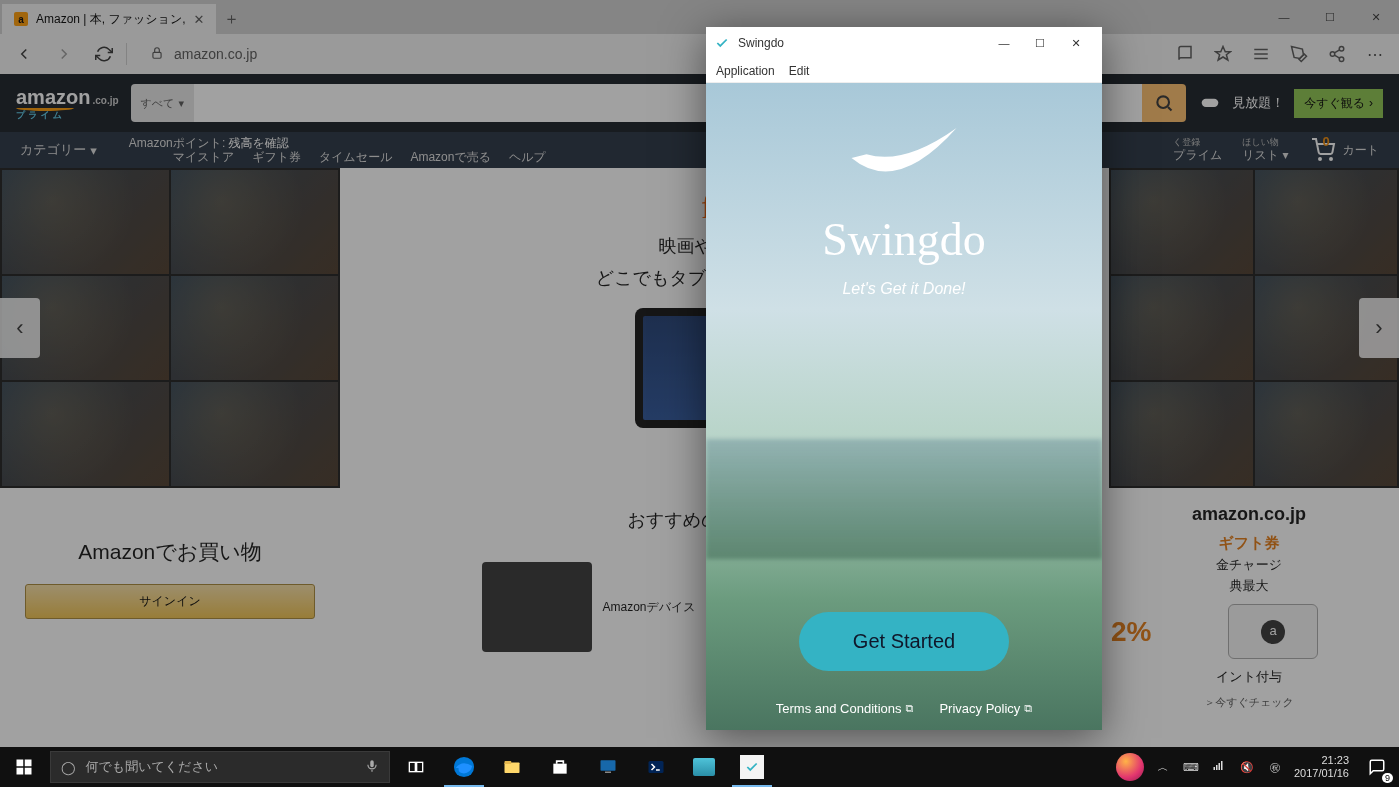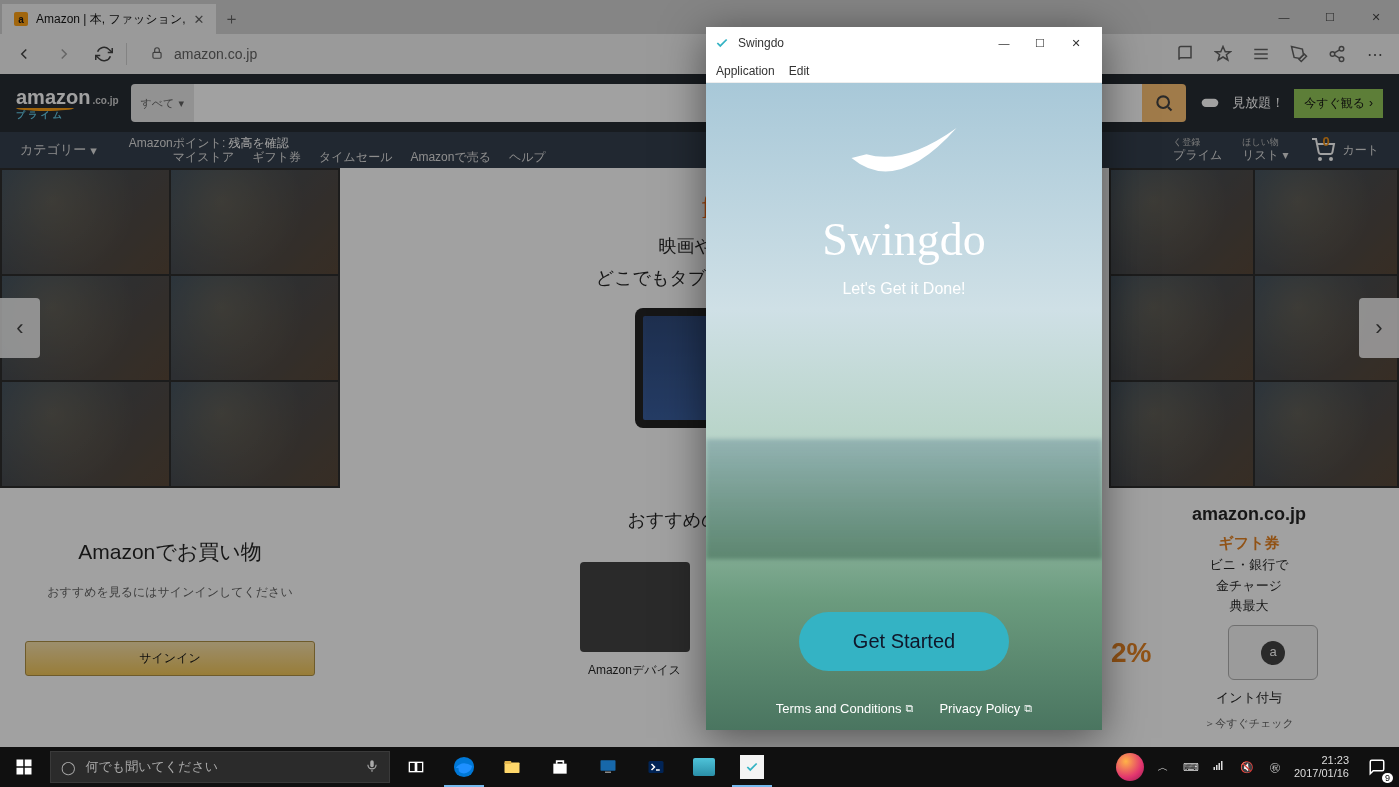--- a/index.html
+++ b/index.html
@@ -60,41 +60,41 @@
 
 .az-below { display:flex;padding:0;gap:0;background:#eaeded;color:#111;height:280px; }
 .az-card { background:#fff;margin:0;padding:20px; }
 .az-card.signin{width:340px;text-align:center;}
 .az-card.signin h2{font-size:21px;font-weight:400;margin:30px 0 18px;}
 .az-card.signin p{font-size:12px;color:#555;margin-bottom:40px;}
 .az-card.signin .btn{display:block;margin:0 auto;width:290px;padding:8px;background:linear-gradient(#f7dfa5,#f0c14b);border:1px solid #a88734;border-radius:3px;font-size:12px;}
 .az-card.cats{flex:1;text-align:center;}
 .az-card.cats h3{font-size:18px;font-weight:400;margin-bottom:30px;}
 .az-card.cats .row{display:flex;justify-content:center;gap:60px;}
-.az-card.cats .it{display:flex;flex-direction:column;align-items:center;gap:10px;font-size:12px;}
+.az-card.cats .it{display:flex;flex-direction:row;align-items:center;gap:10px;font-size:12px;}
 .az-card.cats .thumb{width:110px;height:90px;background:#333;border-radius:4px;}
 .az-card.gift{width:300px;text-align:center;padding:12px;font-size:13px;line-height:1.6;}
 .az-card.gift .logo2{font-size:18px;font-weight:bold;color:#111;margin-bottom:2px;}
 .az-card.gift .gtxt{color:#e47911;font-size:15px;font-weight:bold;}
 .az-card.gift .big{font-size:28px;color:#e47911;font-weight:bold;line-height:1;}
 .az-card.gift .card{width:90px;height:55px;border:1px solid #aaa;border-radius:6px;margin:8px auto;background:#f4f4f4;display:flex;align-items:center;justify-content:center;}
 .az-card.gift .link{font-size:11px;color:#555;margin-top:6px;display:inline-block;}
 
 
 .swingdo { position:absolute; left:706px; top:27px; width:396px; height:703px; background:#fff; box-shadow:0 8px 40px rgba(0,0,0,.5); z-index:20; display:flex;flex-direction:column; }
 .sd-title { height:32px;display:flex;align-items:center;padding:0 8px;font-size:12px;color:#333;background:#fff; }
 .sd-title .ico { width:16px;height:16px;margin-right:8px;display:flex;align-items:center;justify-content:center;color:#34b3c4; }
 .sd-title .ctl { margin-left:auto;display:flex; }
 .sd-title .ctl div{width:36px;height:28px;display:flex;align-items:center;justify-content:center;font-size:11px;color:#333;}
 .sd-menu { height:24px;display:flex;align-items:center;gap:14px;padding:0 10px;font-size:12px;color:#333;background:#fff;border-bottom:1px solid #eee; }
 .sd-body { flex:1;position:relative;background:linear-gradient(180deg,#a8c8d8 0%,#cfe0e6 35%,#b8d4c8 55%,#6b9b7e 80%,#4a7560 100%);display:flex;flex-direction:column;align-items:center;color:#fff;overflow:hidden; }
 .sd-body::before{content:"";position:absolute;left:0;right:0;top:55%;height:120px;background:linear-gradient(180deg,rgba(80,120,140,.35),rgba(60,100,80,.5));filter:blur(2px);} 
 .sd-check { margin-top:30px;color:#fff; }
 .sd-name { font-size:46px;font-family:Georgia,serif;margin-top:6px;color:#fff;}
-.sd-tag { font-size:16px;margin-top:14px; }
+.sd-tag { font-size:16px;margin-top:14px;font-style:italic; }
 .sd-spacer{flex:1;}
 .sd-cta { background:#34b3c4;color:#0f172a;font-size:20px;padding:18px 54px;border:none;border-radius:30px;margin-bottom:30px;}
 .sd-links { display:flex;gap:26px;font-size:13px;color:#fff;margin-bottom:14px;justify-content:center; }
 .sd-links a{color:#fff;text-decoration:none;display:flex;align-items:center;gap:4px;}
 .ext-icon{font-size:11px;opacity:.9;}
 
 
 .taskbar { position:absolute;left:0;right:0;bottom:0;height:40px;background:#101010;display:flex;align-items:center;color:#fff;z-index:30; }
 .taskbar .start{width:48px;height:100%;display:flex;align-items:center;justify-content:center;}
 .taskbar .start svg{width:18px;height:18px;}
@@ -280,40 +280,38 @@
           <div class="tile"></div>
         <div class="tile"></div>
           <div class="tile"></div>
       </div>
       <div class="hero-arrow r">›</div>
     </div>
 
     <div class="az-below">
       <div class="az-card signin">
         <h2>Amazonでお買い物</h2>
-        <p>おすすめを見るにはサインインしてください</p>
         <button class="btn">サインイン</button>
       </div>
       <div class="az-card cats">
         <h3>おすすめのカテゴリー</h3>
         <div class="row">
           <div class="it">
               <div class="thumb"></div>
               <span>Amazonデバイス</span>
             </div>
           <div class="it">
               <div class="thumb"></div>
               <span>Amazonビデオ</span>
             </div>
         </div>
       </div>
       <div class="az-card gift">
         <div class="logo2">amazon.co.jp</div>
         <div class="gtxt">ギフト券</div>
-        <div>ビニ・銀行で</div>
         <div>金チャージ</div>
         <div>典最大</div>
         <div style="display:flex;align-items:center;justify-content:center;gap:8px;">
           <span class="big">2%</span>
           <div class="card">
               <span style="background:#333;color:#fff;border-radius:50%;width:24px;height:24px;display:flex;align-items:center;justify-content:center;font-size:13px;">a</span>
             </div>
         </div>
         <div>イント付与</div>
         <span class="link">＞今すぐチェック</span>

